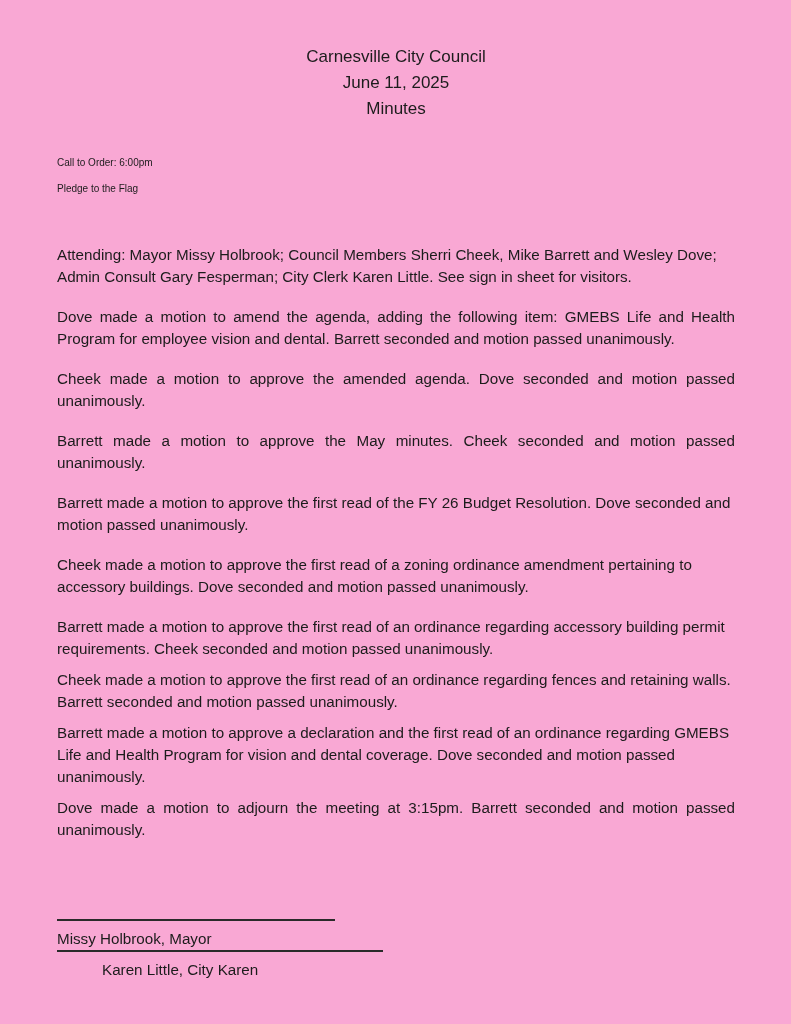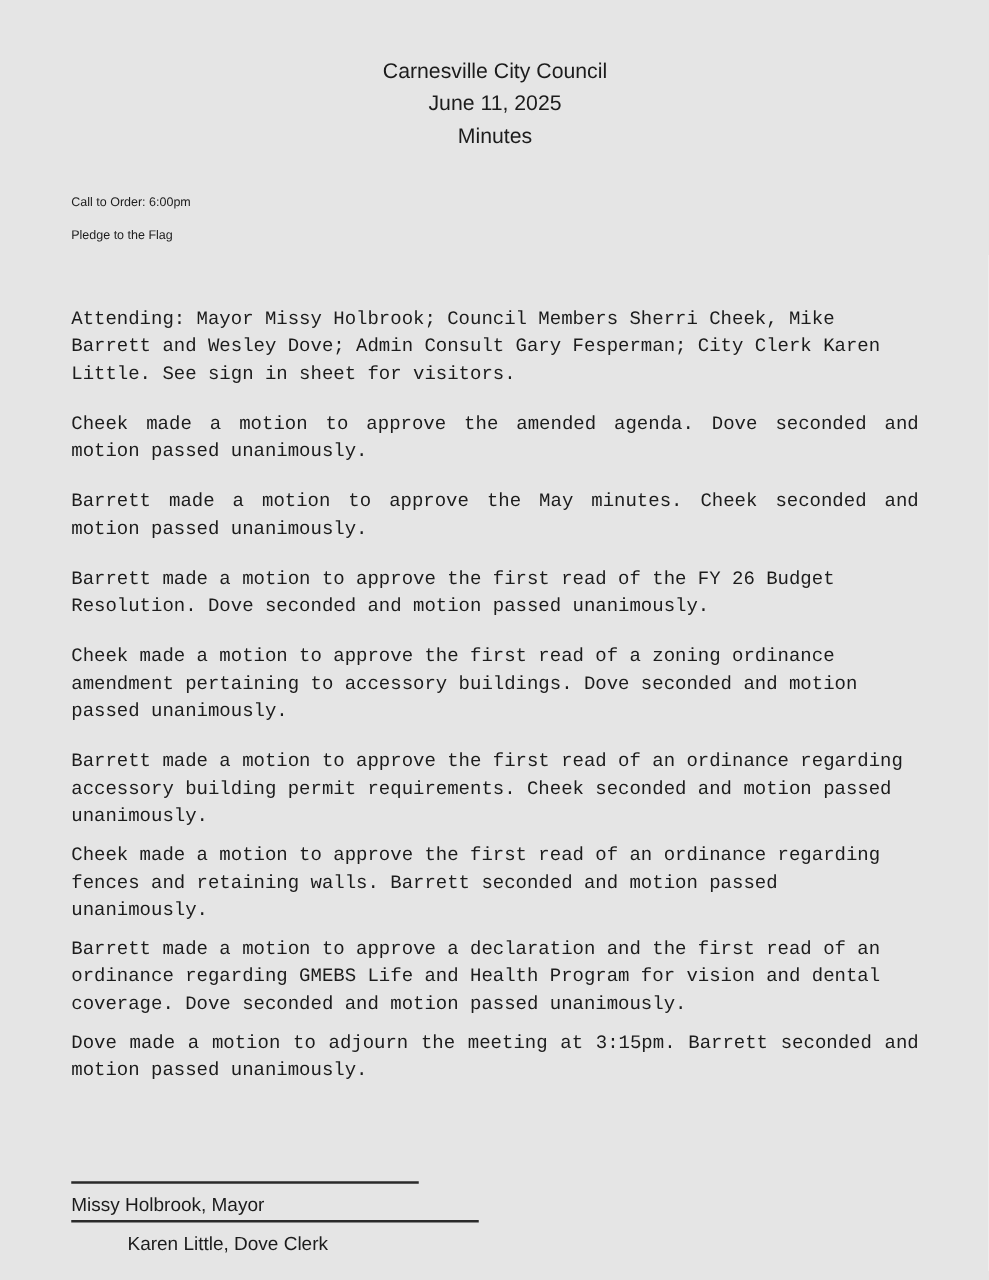--- a/index.html
+++ b/index.html
@@ -10,35 +10,34 @@
     overflow: hidden;
   }
   body {
     font-family: "Liberation Sans", "DejaVu Sans", sans-serif;
     color: #1c1c1c;
   }
   .page {
     width: 791px;
     height: 1024px;
     padding: 44px 56px 0 57px;
-    background: #e5e5e5;
+    background: #f9a8d4;
   }
   .doc-title {
     text-align: center;
     font-size: 17px;
     line-height: 26px;
   }
   .opening-block {
     margin-top: 28px;
     font-size: 10px;
     line-height: 26px;
   }
   .body-block {
     margin-top: 42px;
-    font-family: Liberation Mono, monospace;
   }
   .body-block p {
     font-size: 15.2px;
     line-height: 22px;
     margin-bottom: 18px;
     text-align: left;
   }
   .body-block p.justify {
     text-align: justify;
     text-justify: inter-word;
@@ -78,34 +77,35 @@
     <div>Minutes</div>
   </div>
 
   <div class="opening-block">
     <div>Call to Order: 6:00pm</div>
     <div>Pledge to the Flag</div>
   </div>
 
   <div class="body-block">
     <p>Attending: Mayor Missy Holbrook; Council Members Sherri Cheek, Mike Barrett and Wesley Dove; Admin Consult Gary Fesperman; City Clerk Karen Little.  See sign in sheet for visitors.</p>
+    <p class="justify">Dove made a motion to amend the agenda, adding the following item: GMEBS Life and Health Program for employee vision and dental. Barrett seconded and motion passed unanimously.</p>
     <p class="justify">Cheek made a motion to approve the amended agenda.  Dove seconded and motion passed unanimously.</p>
     <p class="justify">Barrett made a motion to approve the May minutes. Cheek seconded and motion passed unanimously.</p>
     <p>Barrett made a motion to approve the first read of the FY 26 Budget Resolution.  Dove seconded and motion passed unanimously.</p>
     <p>Cheek made a motion to approve the first read of a zoning ordinance amendment pertaining to accessory buildings.  Dove seconded and motion passed unanimously.</p>
     <p class="tight">Barrett made a motion to approve the first read of an ordinance regarding accessory building permit requirements.  Cheek seconded and motion passed unanimously.</p>
     <p class="tight">Cheek made a motion to approve the first read of an ordinance regarding fences and retaining walls.  Barrett seconded and motion passed unanimously.</p>
     <p class="tight">Barrett made a motion to approve a declaration and the first read of an ordinance regarding GMEBS Life and Health Program for vision and dental coverage.  Dove seconded and motion passed unanimously.</p>
     <p class="justify tight">Dove made a motion to adjourn the meeting at 3:15pm.  Barrett seconded and motion passed unanimously.</p>
   </div>
 
   <div class="signature-row">
     <div class="sig-col-left">
       <div class="sig-line"></div>
       <div class="sig-label">Missy Holbrook, Mayor</div>
     </div>
     <div class="sig-col-right">
       <div class="sig-line"></div>
-      <div class="sig-label">Karen Little, Dove Clerk</div>
+      <div class="sig-label">Karen Little, City Karen</div>
     </div>
   </div>
 
 </div>
 
 </body></html>

